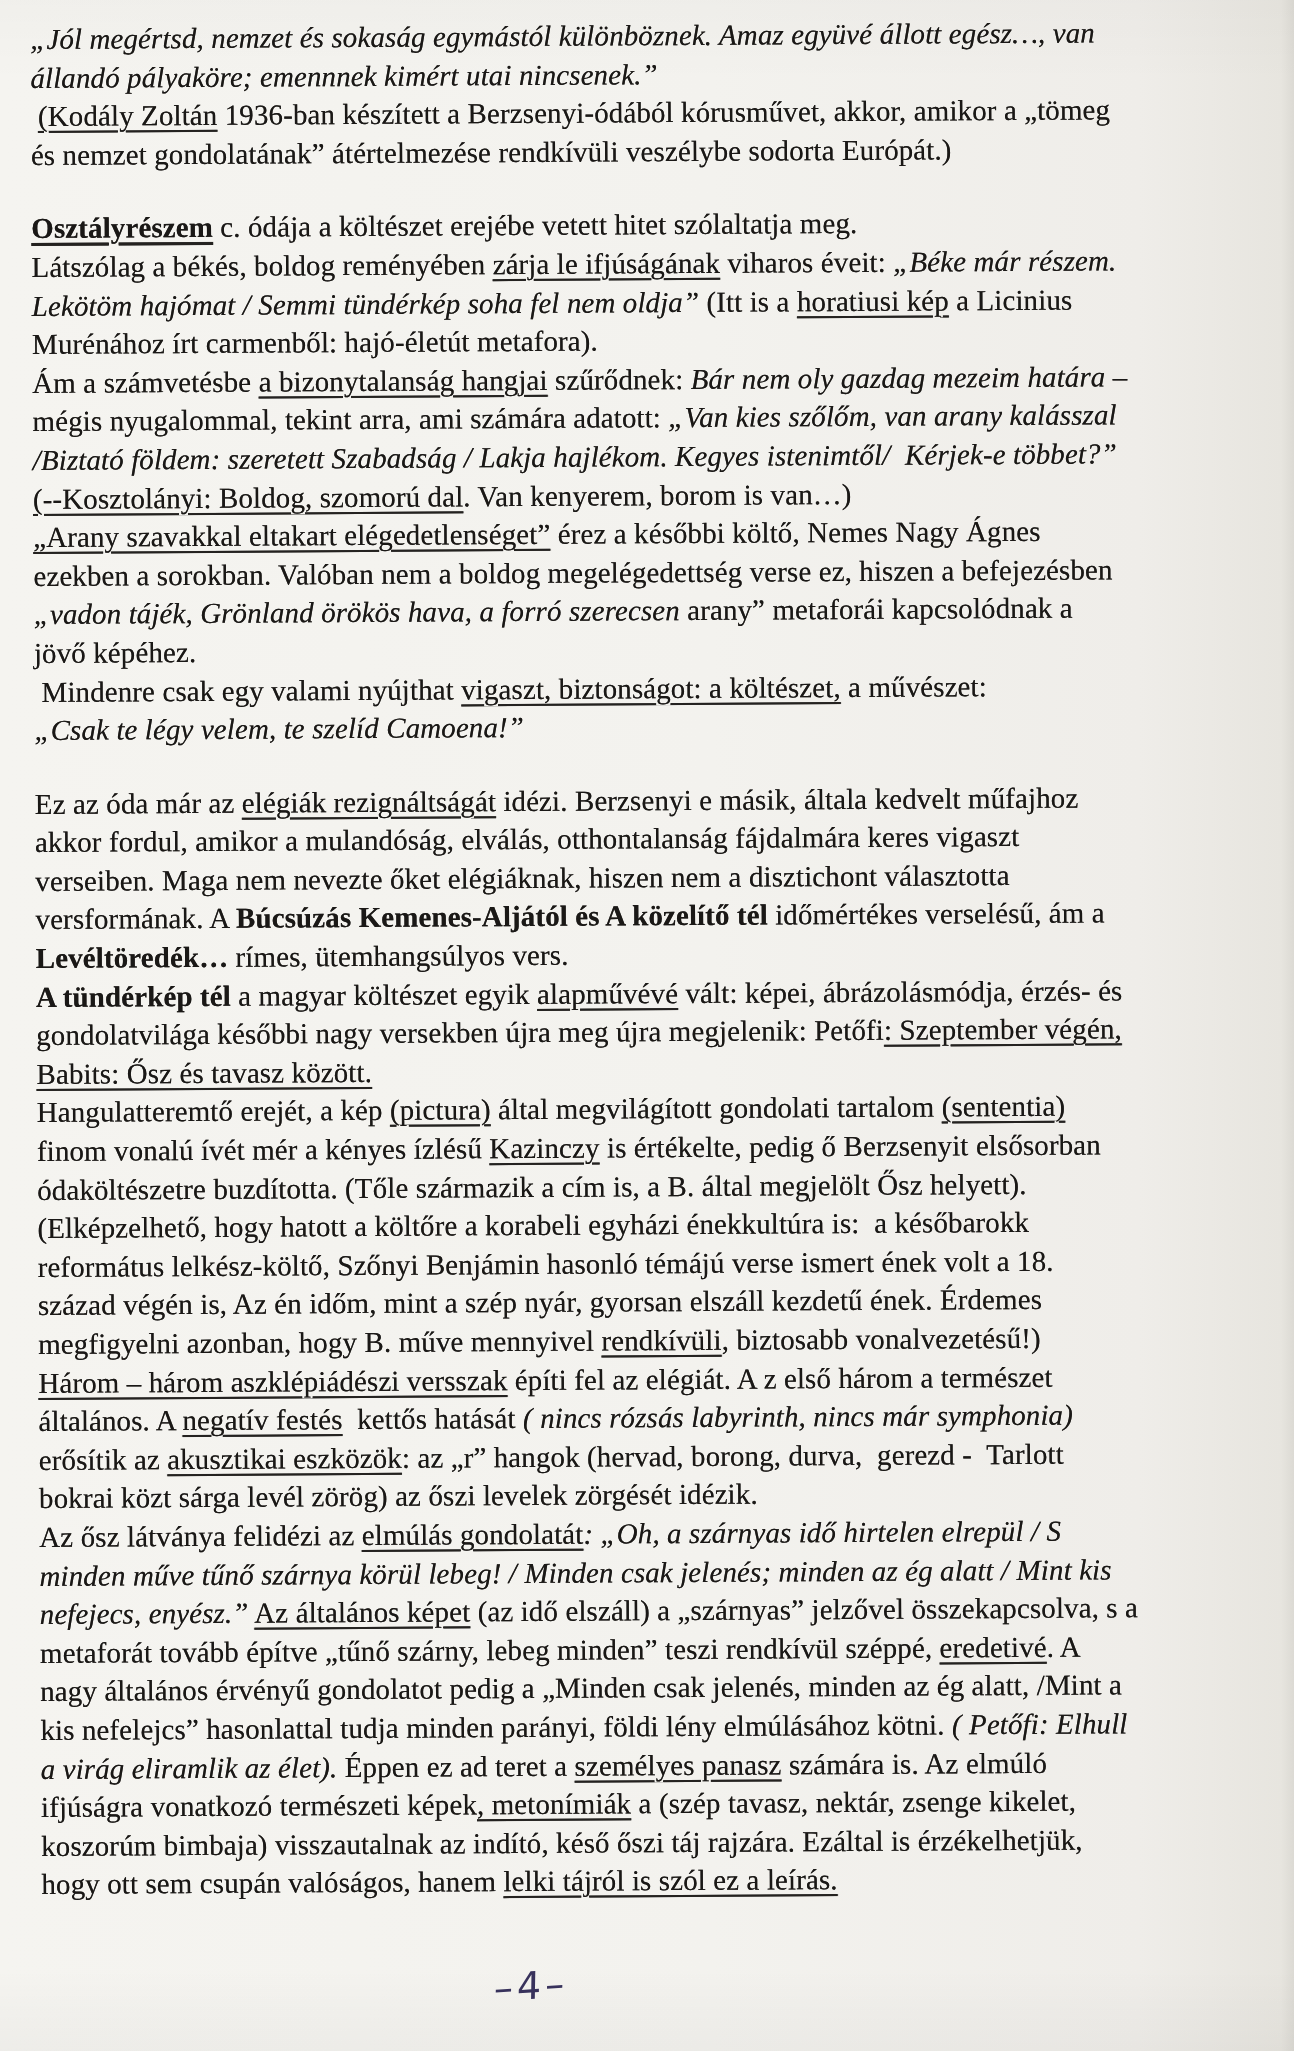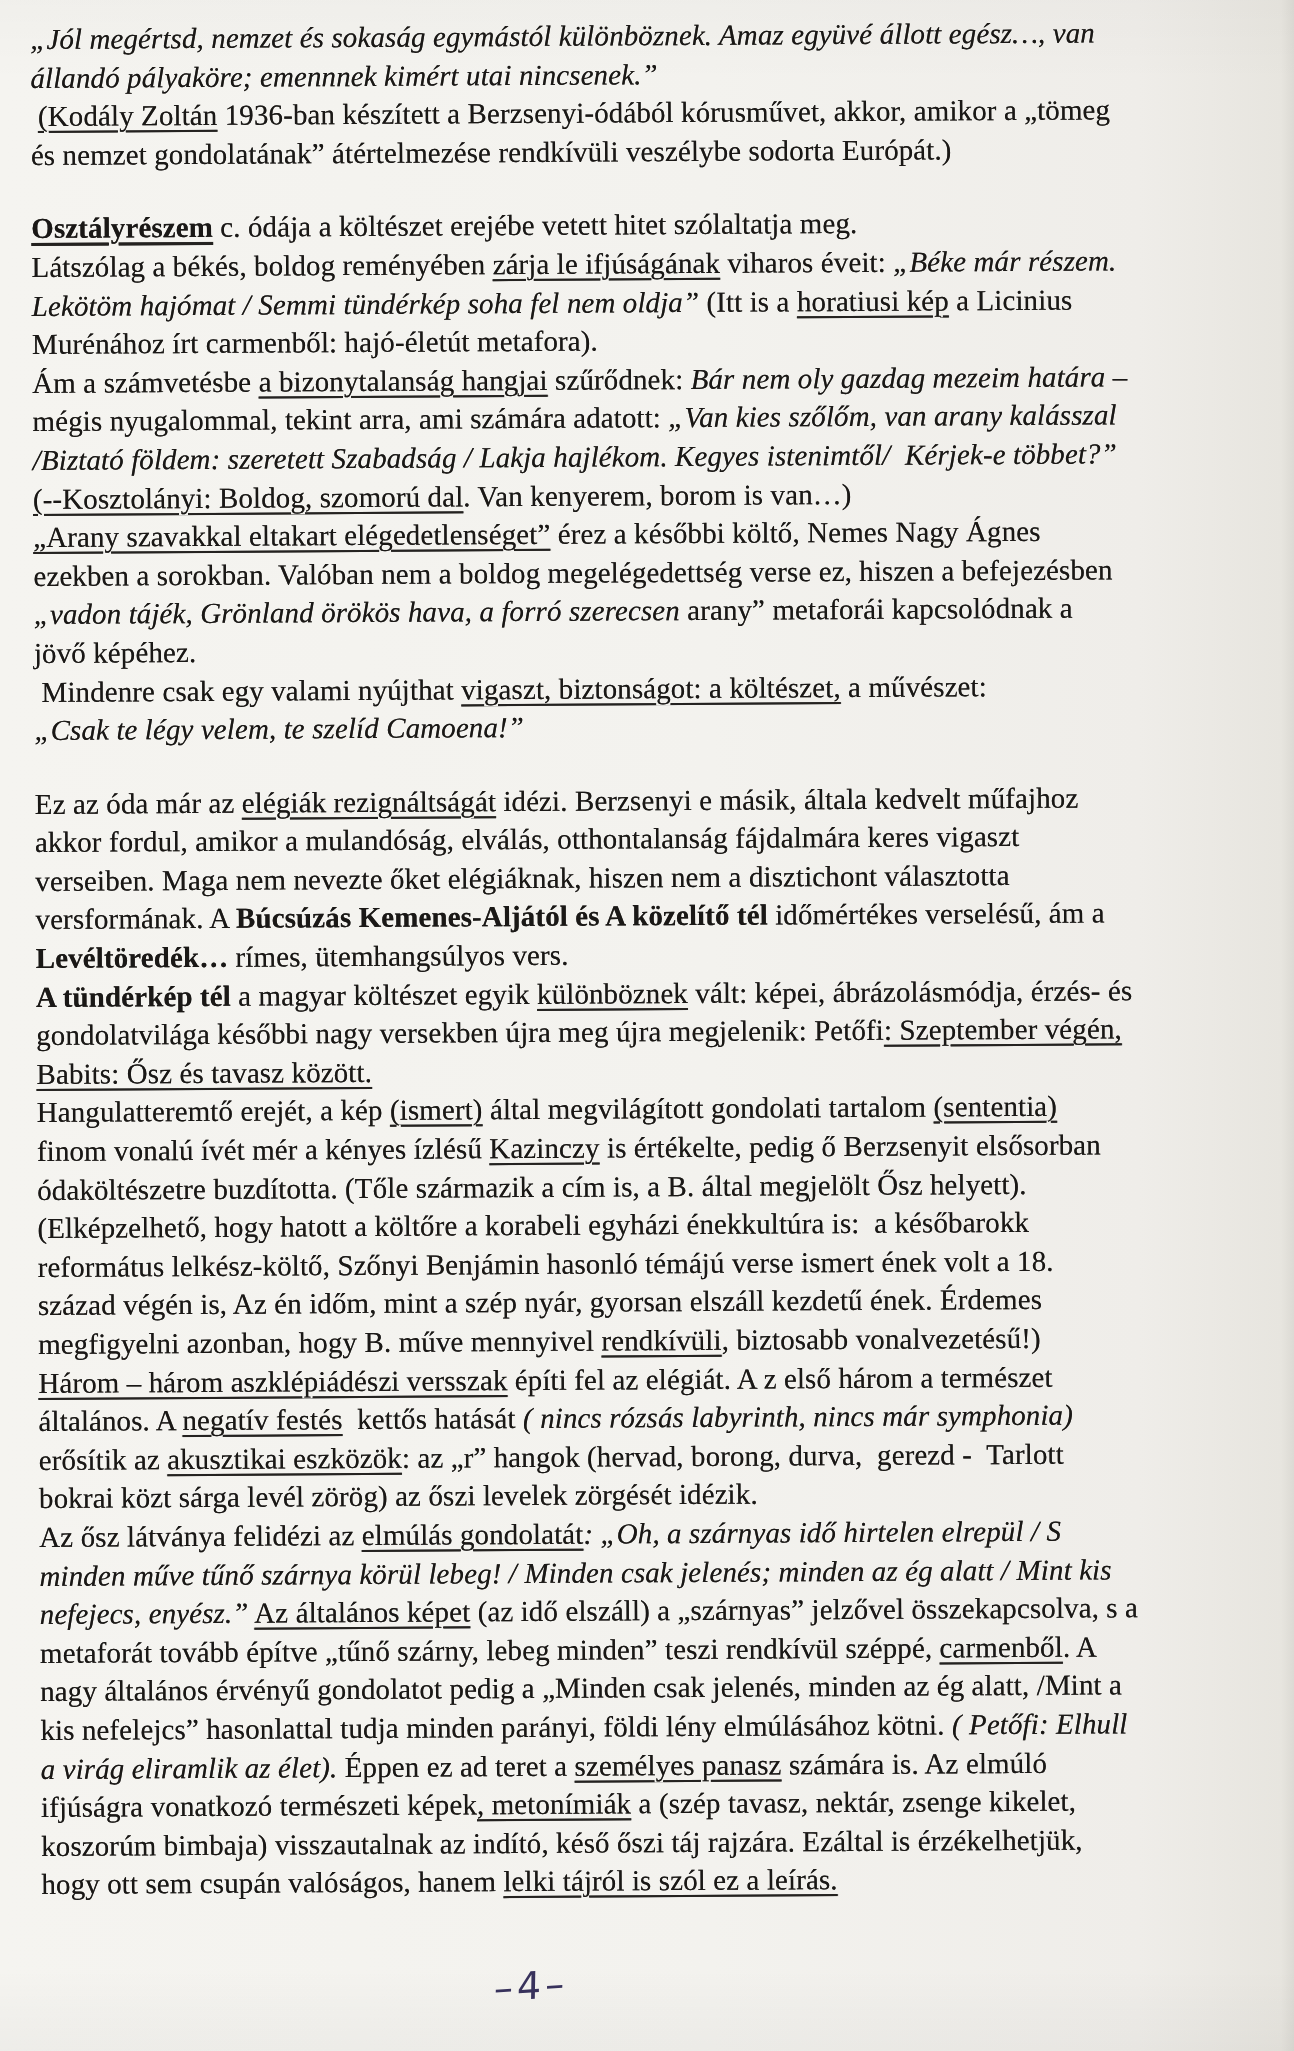--- a/index.html
+++ b/index.html
@@ -83,38 +83,38 @@
       <div class="line"><span class="it">„vadon tájék, Grönland örökös hava, a forró szerecsen </span><span class="">arany”</span><span class=""> metaforái kapcsolódnak a</span></div>
       <div class="line"><span class="">jövő képéhez.</span></div>
       <div class="line"><span class=""> Mindenre csak egy valami nyújthat </span><span class="un">vigaszt, biztonságot: a költészet,</span><span class=""> a művészet:</span></div>
       <div class="line"><span class="it">„Csak te légy velem, te szelíd Camoena!”</span></div>
       <div class="gap"></div>
       <div class="line"><span class="">Ez az óda már az </span><span class="un">elégiák rezignáltságát</span><span class=""> idézi. Berzsenyi e másik, általa kedvelt műfajhoz</span></div>
       <div class="line"><span class="">akkor fordul, amikor a mulandóság, elválás, otthontalanság fájdalmára keres vigaszt</span></div>
       <div class="line"><span class="">verseiben. Maga nem nevezte őket elégiáknak, hiszen nem a disztichont választotta</span></div>
       <div class="line"><span class="">versformának. A </span><span class="bd">Búcsúzás Kemenes-Aljától és A közelítő tél</span><span class=""> időmértékes verselésű, ám a</span></div>
       <div class="line"><span class="bd">Levéltöredék…</span><span class=""> rímes, ütemhangsúlyos vers.</span></div>
-      <div class="line"><span class="bd">A tündérkép tél</span><span class=""> a magyar költészet egyik </span><span class="un">különböznek</span><span class=""> vált: képei, ábrázolásmódja, érzés- és</span></div>
+      <div class="line"><span class="bd">A tündérkép tél</span><span class=""> a magyar költészet egyik </span><span class="un">alapművévé</span><span class=""> vált: képei, ábrázolásmódja, érzés- és</span></div>
       <div class="line"><span class="">gondolatvilága későbbi nagy versekben újra meg újra megjelenik: Petőfi</span><span class="un">: Szeptember végén,</span></div>
       <div class="line"><span class="un">Babits: Ősz és tavasz között.</span></div>
-      <div class="line"><span class="">Hangulatteremtő erejét, a kép </span><span class="un">(ismert)</span><span class=""> által megvilágított gondolati tartalom </span><span class="un">(sententia)</span></div>
+      <div class="line"><span class="">Hangulatteremtő erejét, a kép </span><span class="un">(pictura)</span><span class=""> által megvilágított gondolati tartalom </span><span class="un">(sententia)</span></div>
       <div class="line"><span class="">finom vonalú ívét mér a kényes ízlésű </span><span class="un">Kazinczy</span><span class=""> is értékelte, pedig ő Berzsenyit elsősorban</span></div>
       <div class="line"><span class="">ódaköltészetre buzdította. (Tőle származik a cím is, a B. által megjelölt Ősz helyett).</span></div>
       <div class="line"><span class="">(Elképzelhető, hogy hatott a költőre a korabeli egyházi énekkultúra is:  a későbarokk</span></div>
       <div class="line"><span class="">református lelkész-költő, Szőnyi Benjámin hasonló témájú verse ismert ének volt a 18.</span></div>
       <div class="line"><span class="">század végén is, Az én időm, mint a szép nyár, gyorsan elszáll kezdetű ének. Érdemes</span></div>
       <div class="line"><span class="">megfigyelni azonban, hogy B. műve mennyivel </span><span class="un">rendkívüli</span><span class="">, biztosabb vonalvezetésű!)</span></div>
       <div class="line"><span class="un">Három – három aszklépiádészi versszak</span><span class=""> építi fel az elégiát. A z első három a természet</span></div>
       <div class="line"><span class="">általános. A </span><span class="un">negatív festés</span><span class="">  kettős hatását </span><span class="it">( nincs rózsás labyrinth, nincs már symphonia)</span></div>
       <div class="line"><span class="">erősítik az </span><span class="un">akusztikai eszközök</span><span class="">: az „r” hangok (hervad, borong, durva,  gerezd -  Tarlott</span></div>
       <div class="line"><span class="">bokrai közt sárga levél zörög) az őszi levelek zörgését idézik.</span></div>
       <div class="line"><span class="">Az ősz látványa felidézi az </span><span class="un">elmúlás gondolatát</span><span class="it">: </span><span class="it">„Oh, a szárnyas idő hirtelen elrepül / S</span></div>
       <div class="line"><span class="it">minden műve tűnő szárnya körül lebeg! / Minden csak jelenés; minden az ég alatt / Mint kis</span></div>
       <div class="line"><span class="it">nefejecs, enyész.”</span><span class=""> </span><span class="un">Az általános képet</span><span class=""> (az idő elszáll) a „szárnyas” jelzővel összekapcsolva, s a</span></div>
-      <div class="line"><span class="">metaforát tovább építve „tűnő szárny, lebeg minden” teszi rendkívül széppé, </span><span class="un">carmenből</span><span class="">. A</span></div>
+      <div class="line"><span class="">metaforát tovább építve „tűnő szárny, lebeg minden” teszi rendkívül széppé, </span><span class="un">eredetivé</span><span class="">. A</span></div>
       <div class="line"><span class="">nagy általános érvényű gondolatot pedig a „Minden csak jelenés, minden az ég alatt, /Mint a</span></div>
       <div class="line"><span class="">kis nefelejcs” hasonlattal tudja minden parányi, földi lény elmúlásához kötni. </span><span class="it">( Petőfi: Elhull</span></div>
       <div class="line"><span class="it">a virág eliramlik az élet).</span><span class=""> Éppen ez ad teret a </span><span class="un">személyes panasz</span><span class=""> számára is. Az elmúló</span></div>
       <div class="line"><span class="">ifjúságra vonatkozó természeti képek</span><span class="un">, metonímiák</span><span class=""> a (szép tavasz, nektár, zsenge kikelet,</span></div>
       <div class="line"><span class="">koszorúm bimbaja) visszautalnak az indító, késő őszi táj rajzára. Ezáltal is érzékelhetjük,</span></div>
       <div class="line"><span class="">hogy ott sem csupán valóságos, hanem </span><span class="un">lelki tájról is szól ez a leírás.</span></div>
     </div>
   <div class="pagenum">–4–</div>
 </div>
 

